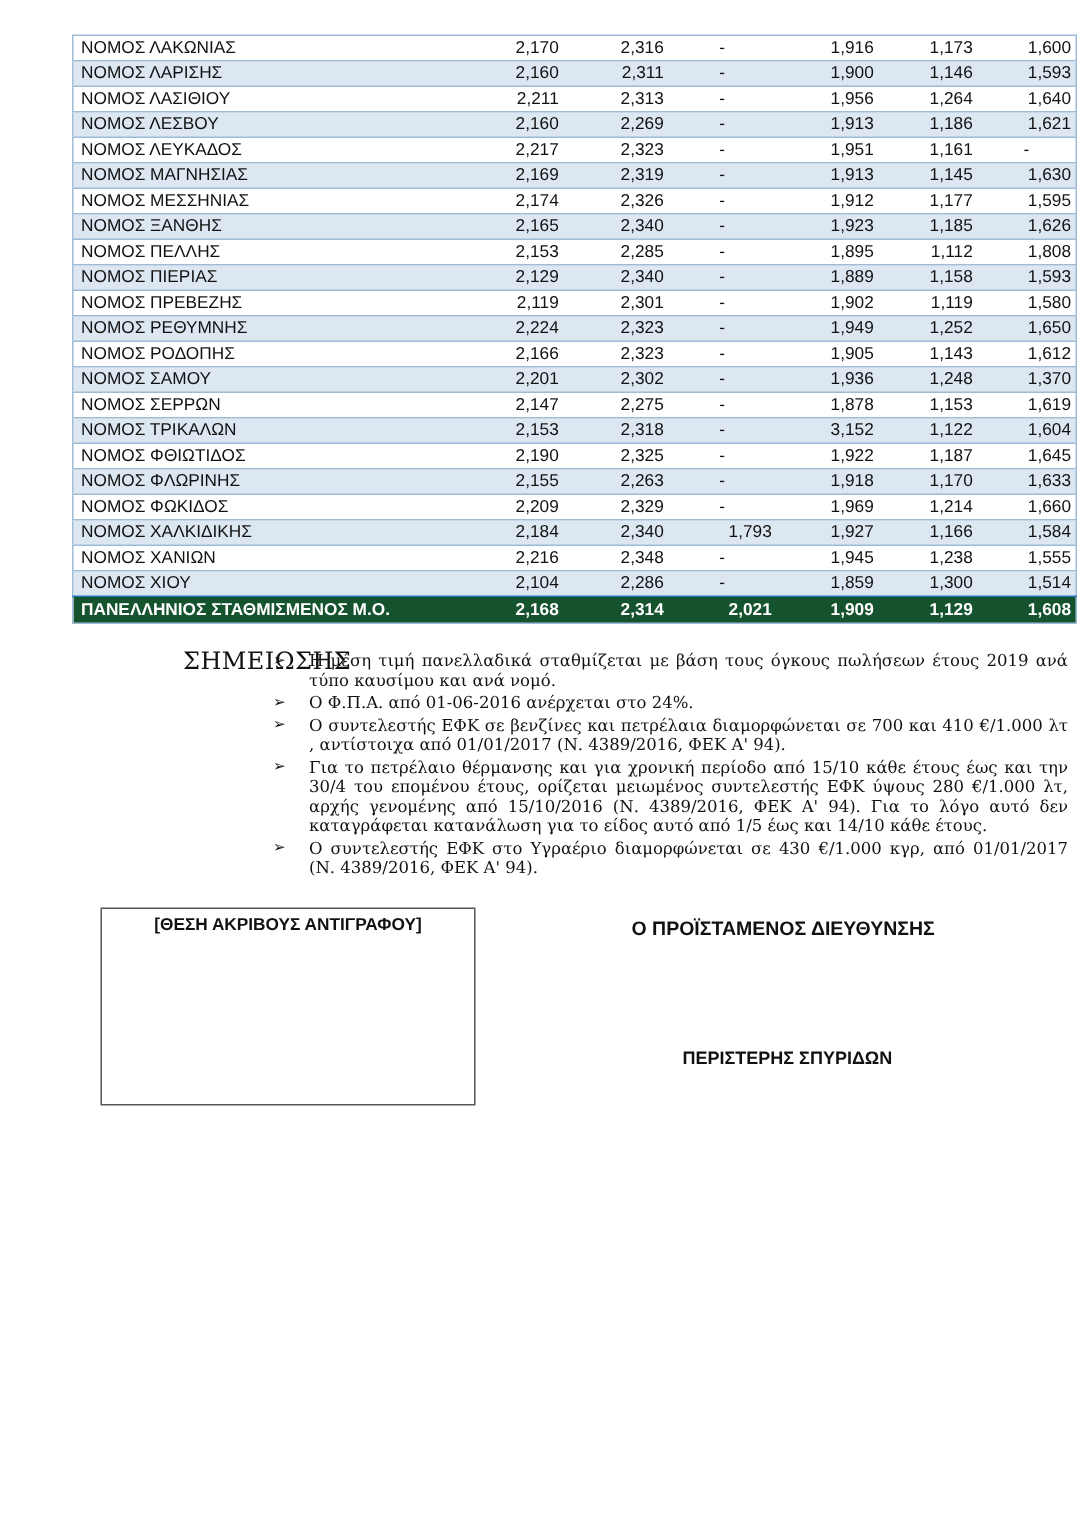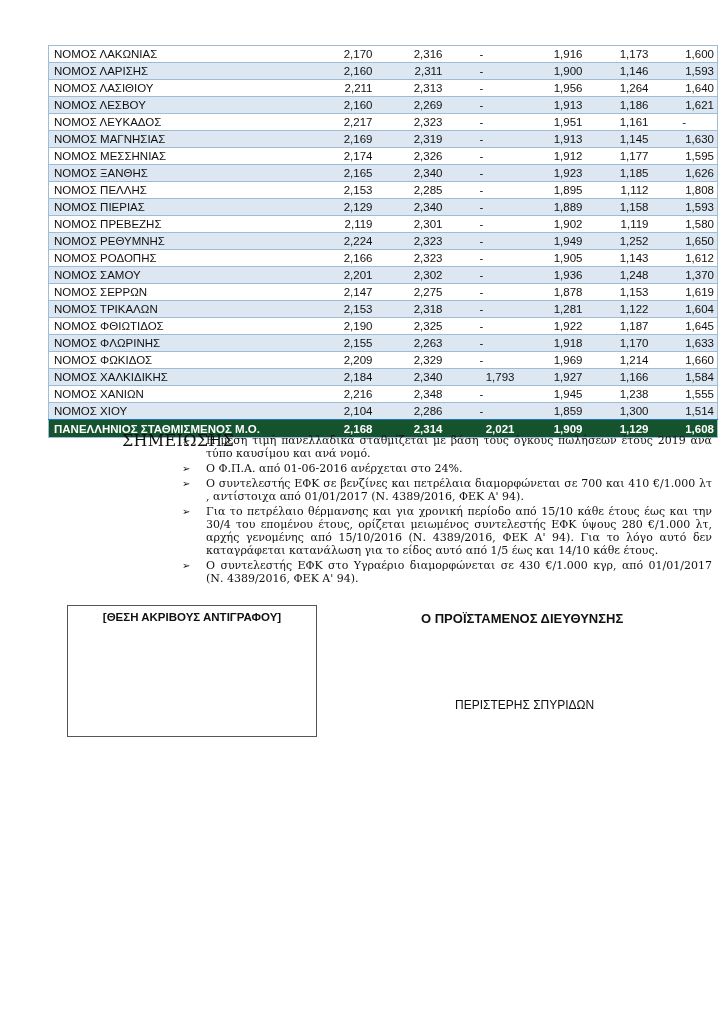--- a/index.html
+++ b/index.html
@@ -1,39 +1,39 @@
 <!DOCTYPE html>
 <html><head>
 <meta charset="utf-8">
 <style>
   html, body { margin: 0; padding: 0; background: #ffffff; }
   body { width: 723px; height: 1024px; position: relative; overflow: hidden; font-family: "Liberation Sans", "DejaVu Sans", sans-serif; color: #111; }
   .table-wrap { position: absolute; left: 48px; top: 23px; width: 669px; }
-  table.prices { border-collapse: collapse; width: 669px; table-layout: fixed; font-size: 11.5px; margin-top: 22px; }
+  table.prices { border-collapse: collapse; width: 669px; table-layout: fixed; font-size: 11.5px; }
   table.prices td { height: 16px; padding: 0 3px; border-top: 1px solid #9fbcd6; line-height: 16px; white-space: nowrap; }
   table.prices tr { background: #ffffff; }
   table.prices tr:nth-child(even) { background: #dde7f2; }
   table.prices td.name { text-align: left; padding-left: 5px; }
   table.prices td.num { text-align: right; }
   table.prices td.dash { text-align: center; }
   table.prices tr.total { background: #14532d; color: #ffffff; font-weight: bold; }
   table.prices tr.total td { border-top: 1px solid #1f77be; height: 17px; }
   table.prices { border: 1px solid #9fbcd6; }
   col.c0 { width: 255px; } col.c1 { width: 72px; } col.c2 { width: 70px; } col.c3 { width: 72px; } col.c4 { width: 68px; } col.c5 { width: 66px; } col.c6 { width: 66px; }
 
   .notes { position: absolute; left: 86px; top: 434px; width: 630px; font-family: "DejaVu Serif", "Liberation Serif", serif; font-size: 11px; line-height: 13px; }
   .notes-label { position: absolute; left: 0; top: 0; font-weight: normal; font-size: 16px; letter-spacing: 0.3px; margin-left: 36px; }
   .notes-list { position: absolute; left: 96px; top: 0; width: 530px; margin: 0; padding: 0; list-style: none; }
   .notes-list li { position: relative; padding-left: 24px; margin: 0 0 2px 0; text-align: justify; }
   .bullet { position: absolute; left: 0; top: 0; font-size: 10px; }
 
   .copy-box { position: absolute; left: 67px; top: 605px; width: 250px; height: 132px; border: 1.5px solid #555; box-sizing: border-box; }
   .copy-box-title { text-align: center; font-weight: bold; font-size: 11.5px; margin-top: 5px; }
   .director-title { position: absolute; left: 421px; top: 611px; font-weight: bold; font-size: 13px; }
-  .director-name { position: absolute; left: 455px; top: 698px; font-weight: normal; font-size: 12px; }
+  .director-name { position: absolute; left: 455px; top: 698px; font-weight: bold; font-size: 12px; }
 </style>
 </head>
 <body>
 
 <div class="table-wrap">
   <table class="prices">
     <colgroup>
       <col class="c0">
         <col class="c1">
         <col class="c2">
@@ -176,21 +176,21 @@
           <td class="dash">-</td>
           <td class="num">1,878</td>
           <td class="num">1,153</td>
           <td class="num">1,619</td>
         </tr>
         <tr>
           <td class="name">ΝΟΜΟΣ ΤΡΙΚΑΛΩΝ</td>
           <td class="num">2,153</td>
           <td class="num">2,318</td>
           <td class="dash">-</td>
-          <td class="num">1,281</td>
+          <td class="num">3,152</td>
           <td class="num">1,122</td>
           <td class="num">1,604</td>
         </tr>
         <tr>
           <td class="name">ΝΟΜΟΣ ΦΘΙΩΤΙΔΟΣ</td>
           <td class="num">2,190</td>
           <td class="num">2,325</td>
           <td class="dash">-</td>
           <td class="num">1,922</td>
           <td class="num">1,187</td>

